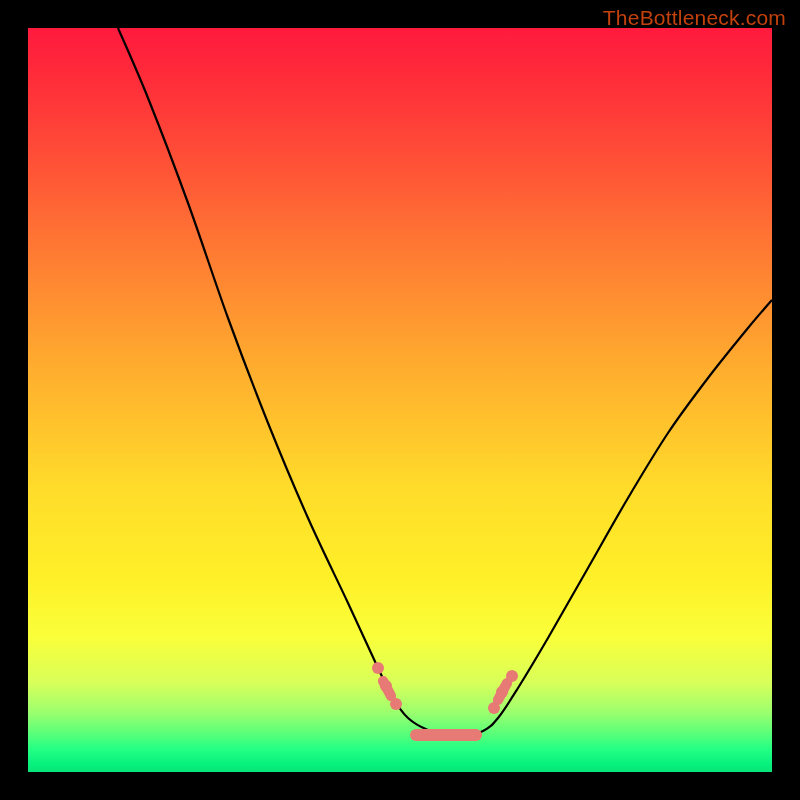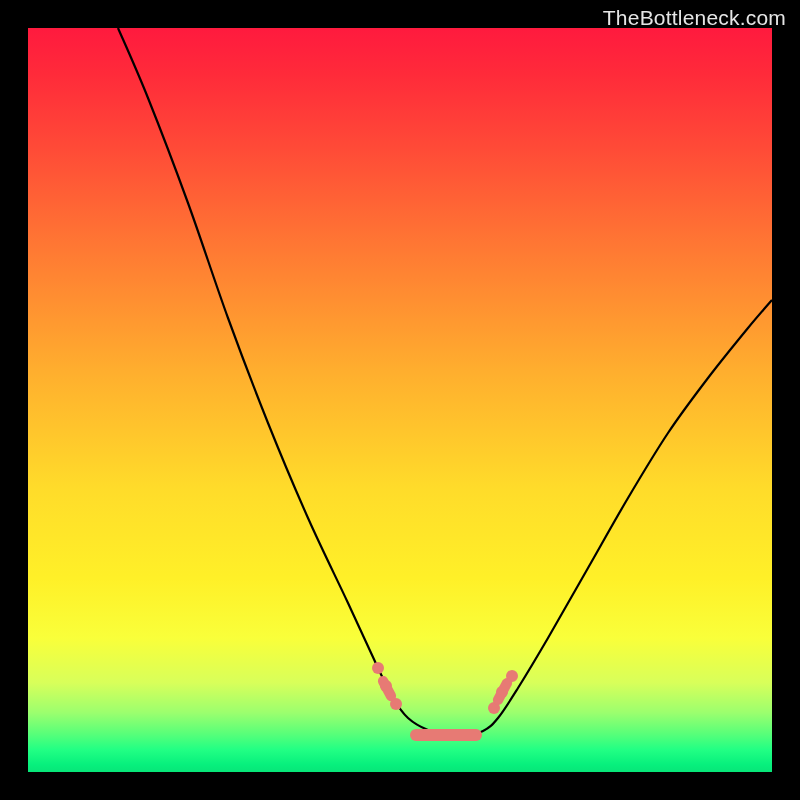--- a/index.html
+++ b/index.html
@@ -40,21 +40,21 @@
       #55ff7a 95%,
       #22ff84 97%,
       #07f07d 99%,
       #07e578 100%
     );
   }
   .watermark {
     position: absolute;
     top: 6px;
     right: 14px;
-    color: #e5e5e5;
+    color: #c2410c;
     font-size: 21px;
     letter-spacing: 0.2px;
     user-select: none;
   }
   svg.curve {
     position: absolute;
     left: 0;
     top: 0;
     width: 744px;
     height: 744px;

